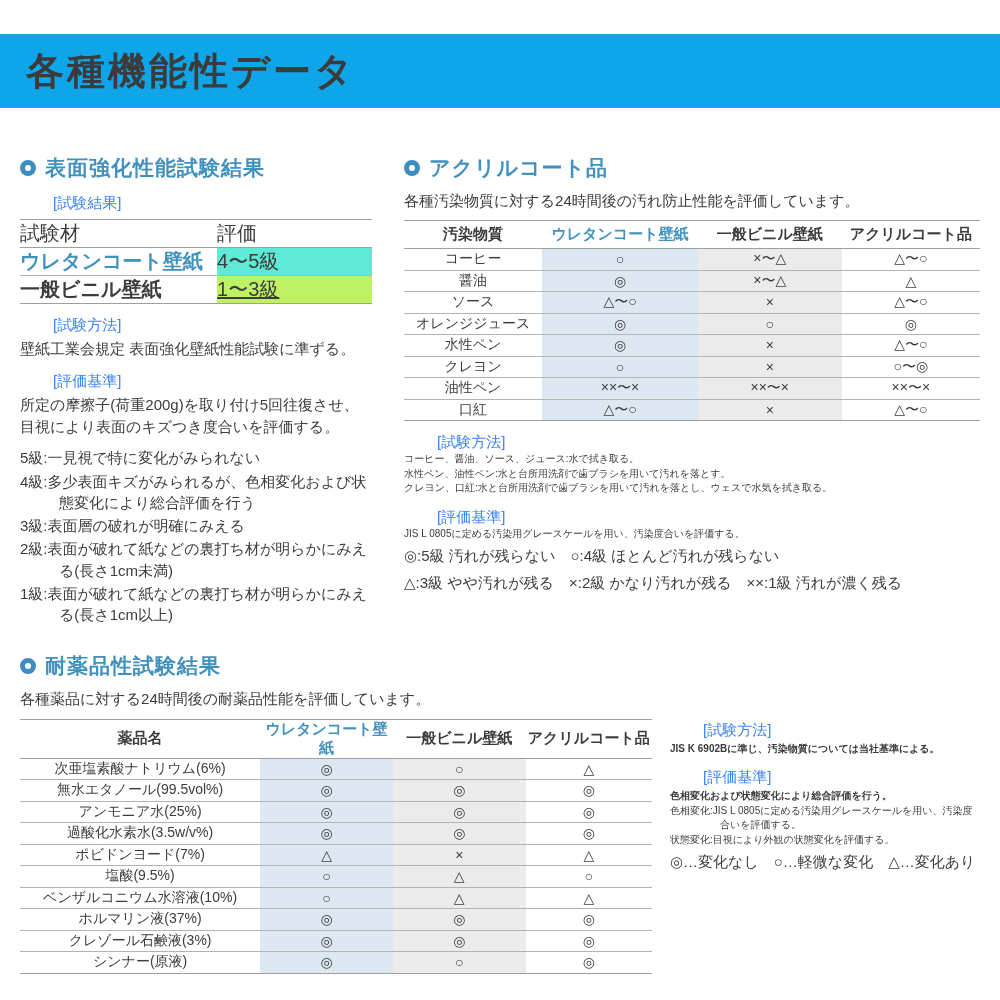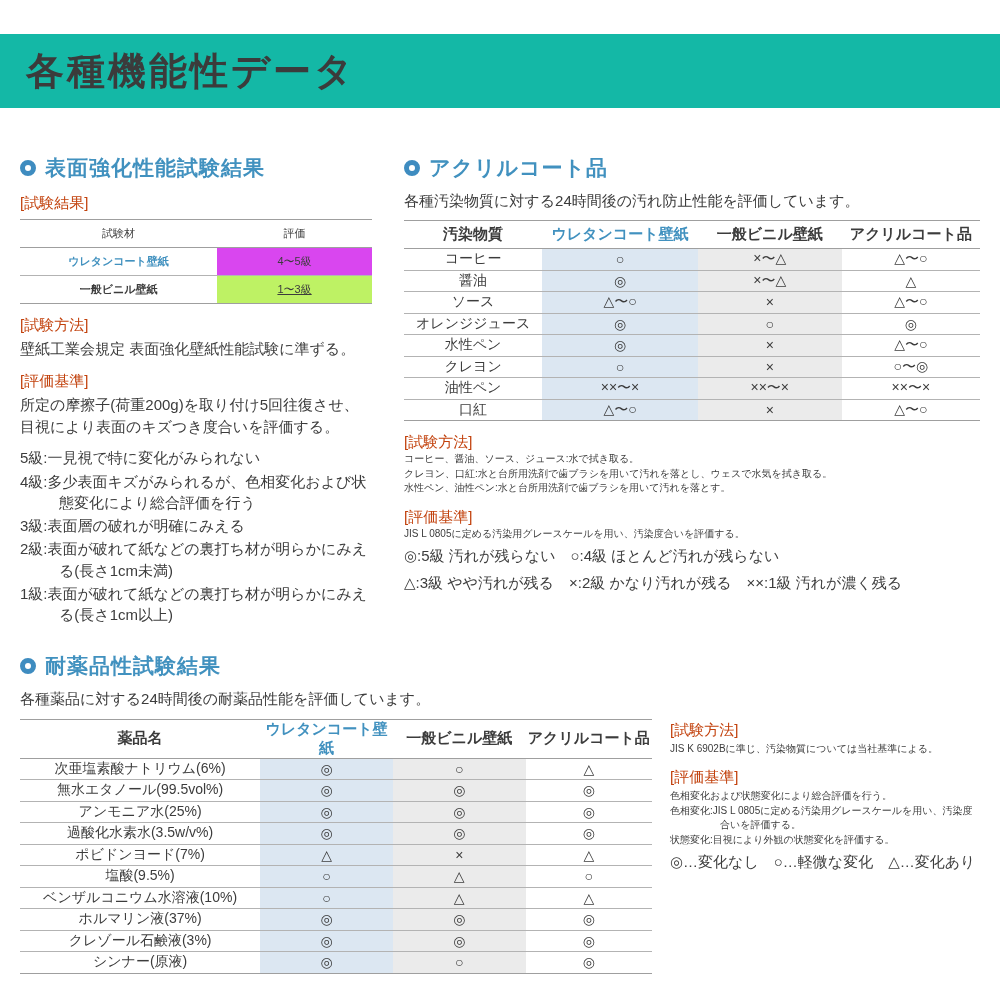--- a/index.html
+++ b/index.html
@@ -6,48 +6,48 @@
   html,body { width:1000px; height:1000px; }
   body {
     background:#ffffff;
     font-family:"Liberation Sans","DejaVu Sans",sans-serif;
     color:#3c3c3c;
     overflow:hidden;
   }
   
   .header-bar{
     margin-top:34px; height:74px; width:1000px;
-    background:#14b8a6; display:flex; align-items:center; padding-left:26px;
+    background:#0ea5e9; display:flex; align-items:center; padding-left:26px;
   }
   .page-title{ font-size:38px; font-weight:bold; color:#3b3b3b; letter-spacing:3px; }
 
   
   .content{ padding:0 20px; }
   .sec-title{ display:flex; align-items:center; font-size:21px; font-weight:bold; color:#4191bf; letter-spacing:1px; }
   .ring{ width:16px; height:16px; border:5px solid #3e8cc0; border-radius:50%; margin-right:9px; flex:0 0 auto; }
-  .label{ font-size:15px; margin-top:12px; color:#c2410c; }
+  .label{ font-size:15px; margin-top:12px; color:#3b82f6;margin-left:33px; }
   .body{ font-size:15px; line-height:1.45; margin-top:3px; }
   .intro{ font-size:15px; margin-top:10px; }
 
   
   .top-row{ display:flex; margin-top:46px; }
   .col-left{ width:352px; flex:0 0 auto; }
   .col-right{ flex:1 1 auto; margin-left:32px; }
 
   
   table{ border-collapse:collapse; width:100%; }
   .t1{ margin-top:6px; border-top:1px solid #9f9f9f; }
-  .t1 th, .t1 td{ text-align:center; font-size:11px; height:28px; font-weight:normal; }
+  .t1 th, .t1 td{ text-align:left; font-size:20px; height:28px; font-weight:normal; }
   .t1 thead tr{ border-bottom:1px solid #9f9f9f; }
   .t1 tbody tr{ border-bottom:1px solid #b3b3b3; }
   .t1 tbody tr:last-child{ border-bottom:1px solid #9f9f9f; }
   .t1 .c0{ width:56%; }
   .t1 tbody td.c0{ font-weight:bold; }
   .t1 tbody tr:nth-child(1) td.c0{ color:#4191bf; }
-  .t1 tbody tr:nth-child(1) td.c1{ background:#d946ef; }
+  .t1 tbody tr:nth-child(1) td.c1{ background:#5eead4; }
   .t1 tbody tr:nth-child(2) td.c1{ background:#bef264;text-decoration:underline; }
 
   
   .wtab{ border-top:1px solid #9f9f9f; }
   .wtab th{ font-size:15px; font-weight:bold; text-align:center; height:28px; }
   .wtab th.h1{ color:#4191bf; }
   .wtab td{ font-size:14px; text-align:center; height:21.5px; }
   .wtab thead tr{ border-bottom:1px solid #9f9f9f; }
   .wtab tbody tr{ border-bottom:1px solid #b3b3b3; }
   .wtab tbody tr:last-child{ border-bottom:1px solid #9f9f9f; }
@@ -63,21 +63,21 @@
   .note-line{ font-size:10px; line-height:1.45; white-space:pre-wrap; }
   .hang{ padding-left:5em; text-indent:-5em; }
   .legend{ font-size:15px; line-height:1.5; margin-top:4px; white-space:pre-wrap; }
 
   
   .bottom{ margin-top:26px; }
   .bottom-row{ display:flex; margin-top:10px; }
   .t3wrap{ width:632px; flex:0 0 auto; }
   .notes{ flex:1 1 auto; margin-left:18px; padding-top:2px; }
   .notes .label{ margin-top:0; }
-  .notes .label + *{ margin-top:2px; }
+  .notes .label + *{ margin-top:2px;font-weight:bold; }
   .notes .crit-label{ margin-top:12px; }
 </style>
 </head>
 <body>
 
 <div class="header-bar">
   <div class="page-title">各種機能性データ</div>
 </div>
 
 <div class="content">
@@ -187,22 +187,22 @@
               <td class="c0">口紅</td>
               <td class="c1">△〜○</td>
               <td class="c2">×</td>
               <td class="c3">△〜○</td>
             </tr>
           </tbody>
       </table>
 
       <div class="label">[試験方法]</div>
       <p class="note-line">コーヒー、醤油、ソース、ジュース:水で拭き取る。</p>
+      <p class="note-line">水性ペン、油性ペン:水と台所用洗剤で歯ブラシを用いて汚れを落とす。</p>
       <p class="note-line">クレヨン、口紅:水と台所用洗剤で歯ブラシを用いて汚れを落とし、ウェスで水気を拭き取る。</p>
-      <p class="note-line">水性ペン、油性ペン:水と台所用洗剤で歯ブラシを用いて汚れを落とす。</p>
 
       <div class="label">[評価基準]</div>
       <p class="note-line">JIS L 0805に定める汚染用グレースケールを用い、汚染度合いを評価する。</p>
       <p class="legend">◎:5級 汚れが残らない　○:4級 ほとんど汚れが残らない</p>
       <p class="legend">△:3級 やや汚れが残る　×:2級 かなり汚れが残る　××:1級 汚れが濃く残る</p>
     </section>
   </div>
 
   <section class="bottom">
     <div class="sec-title">

